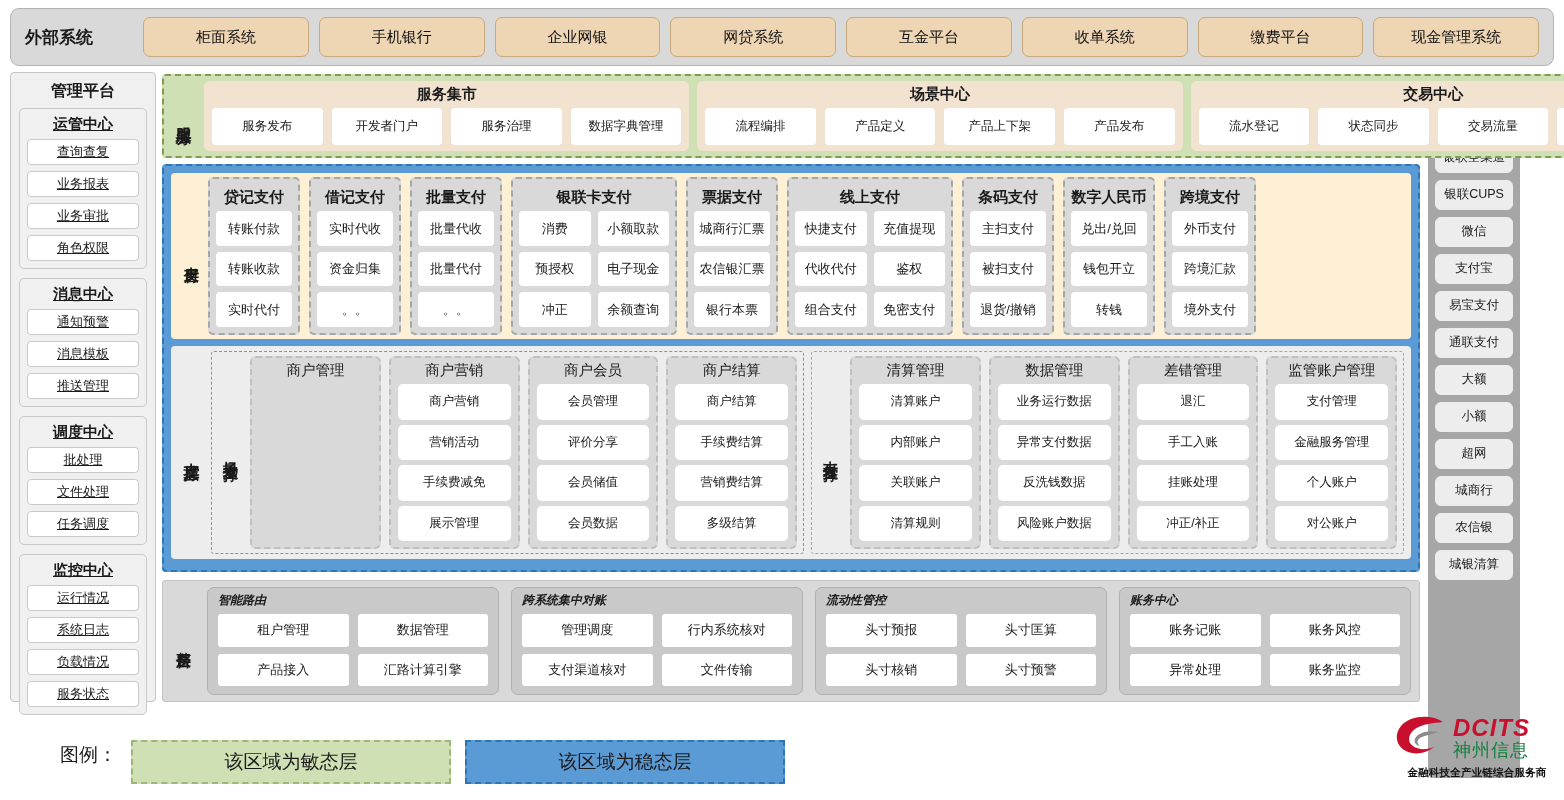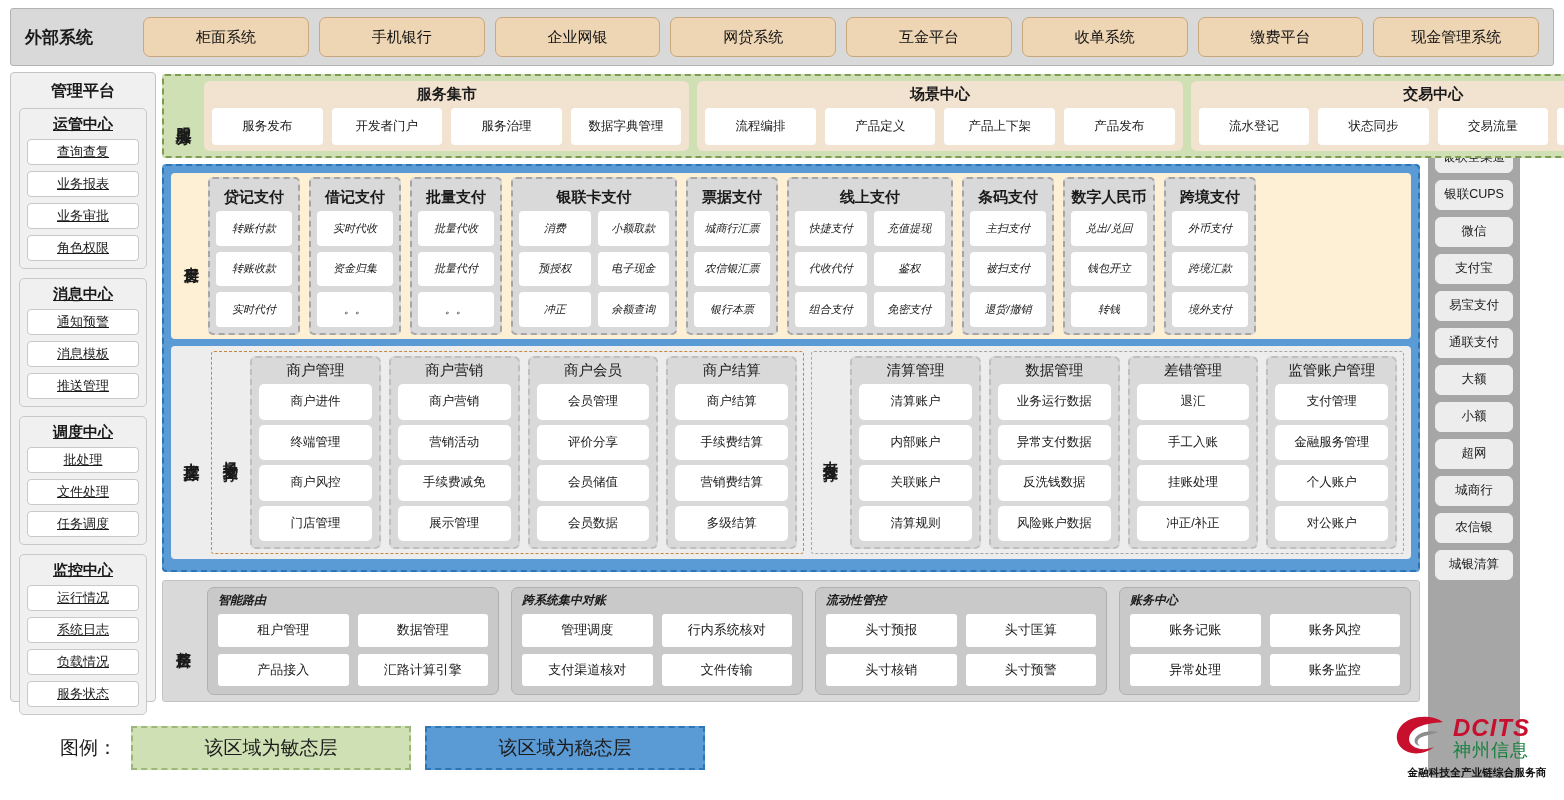--- a/index.html
+++ b/index.html
@@ -16,21 +16,21 @@
   .chip{
     background:#fff;border:1px solid #c9c9c9;border-radius:4px;
     display:flex;align-items:center;justify-content:center;
     font-size:13px;line-height:1.05;text-align:center;color:#1a1a1a;
     box-sizing:border-box;
   }
 
   
   .topbar{
     position:absolute;left:10px;top:8px;width:1544px;height:58px;
-    background:#d9d9d9;border:1px solid #b3b3b3;border-radius:3px;
+    background:#d9d9d9;border:1px solid #b3b3b3;border-radius:9px;
     display:flex;align-items:center;box-sizing:border-box;padding:0 14px;
   }
   .topbar .lbl{font-weight:bold;font-size:17px;width:118px;flex:none;}
   .topbar .items{flex:1;display:flex;justify-content:space-between;gap:10px;}
   .ext-chip{
     flex:1;height:38px;background:#eed5b4;border:1px solid #c8a87c;border-radius:7px;
     display:flex;align-items:center;justify-content:center;font-size:15px;color:#111;
   }
 
   
@@ -96,21 +96,21 @@
     box-sizing:border-box;padding:4px 7px;display:flex;align-items:stretch;
   }
   .pay .cols{flex:1;display:flex;gap:9px;margin-left:4px;}
   .pcol{
     background:#d9d9d9;border:2px dashed #a6a6a6;border-radius:5px;
     box-sizing:border-box;padding:8px 6px 6px;display:flex;flex-direction:column;
   }
   .pcol .ct{font-weight:bold;font-size:15px;text-align:center;margin:1px 0 4px;}
   .pcol .grid{flex:1;display:flex;flex-direction:column;gap:6px;}
   .pcol .grid .line{display:flex;gap:7px;flex:1;}
-  .pcol .chip{flex:1;border:none;border-radius:4px;font-size:11px;font-style:italic;}
+  .pcol .chip{flex:1;border:none;border-radius:4px;font-size:13px;}
   .w1{width:92px;} .w2{width:166px;}
 
   
   .supp{
     margin-top:7px;height:213px;background:#ededed;border-radius:4px;
     box-sizing:border-box;padding:5px 7px;display:flex;align-items:stretch;gap:7px;
   }
   .supp-half{flex:1;display:flex;align-items:stretch;}
   .supp-box{
     flex:1;border:1px dashed #c8853c;border-radius:3px;
@@ -142,22 +142,22 @@
   }
   .icard .ct{font-weight:bold;font-size:12px;text-align:left;margin:2px 0 5px;font-style:italic;}
   .icard .grid2{flex:1;display:flex;flex-direction:column;gap:7px;}
   .icard .grid2 .line{display:flex;gap:9px;flex:1;}
   .icard .chip{flex:1;border:none;border-radius:3px;font-size:13px;}
 
   
   .legend{position:absolute;left:60px;top:726px;display:flex;align-items:center;gap:14px;}
   .legend .lg-lbl{font-size:19px;}
   .lg-box{
-    width:280px;height:44px;display:flex;align-items:center;justify-content:center;
-    font-size:19px;box-sizing:border-box;
+    width:320px;height:44px;display:flex;align-items:center;justify-content:center;
+    font-size:19px;box-sizing:border-box;margin-top:14px;
   }
   .lg-agile{background:#cfe0b4;border:2px dashed #9bb877;}
   .lg-stable{background:#5b9bd5;border:2px dashed #2e75b6;}
 
   
   .logo{position:absolute;left:1394px;top:712px;width:166px;height:80px;}
   .logo .row1{display:flex;align-items:center;gap:5px;height:52px;}
   .logo .mark{width:54px;height:46px;flex:none;}
   .logo .words{display:flex;flex-direction:column;justify-content:center;}
   .logo .dcits{font-size:24px;font-weight:bold;color:#c8102e;letter-spacing:1px;line-height:1;font-style:italic;}
@@ -409,26 +409,20 @@
 
     <div class="supp">
       <div class="vlabel2" style="width:26px;font-size:16px;">支撑层</div>
 
       <div class="supp-half">
         <div class="supp-box">
           <div class="vlabel2">场景支撑</div>
           <div style="flex:1;display:flex;gap:8px;" id="scene-cols">
               <div class="scol">
                 <div class="ct">商户管理</div>
-                <div class="list">
-                  <div class="chip">商户进件</div>
-                  <div class="chip">终端管理</div>
-                  <div class="chip">商户风控</div>
-                  <div class="chip">门店管理</div>
-                </div>
               </div>
               <div class="scol">
                 <div class="ct">商户营销</div>
                 <div class="list">
                   <div class="chip">商户营销</div>
                   <div class="chip">营销活动</div>
                   <div class="chip">手续费减免</div>
                   <div class="chip">展示管理</div>
                 </div>
               </div>

